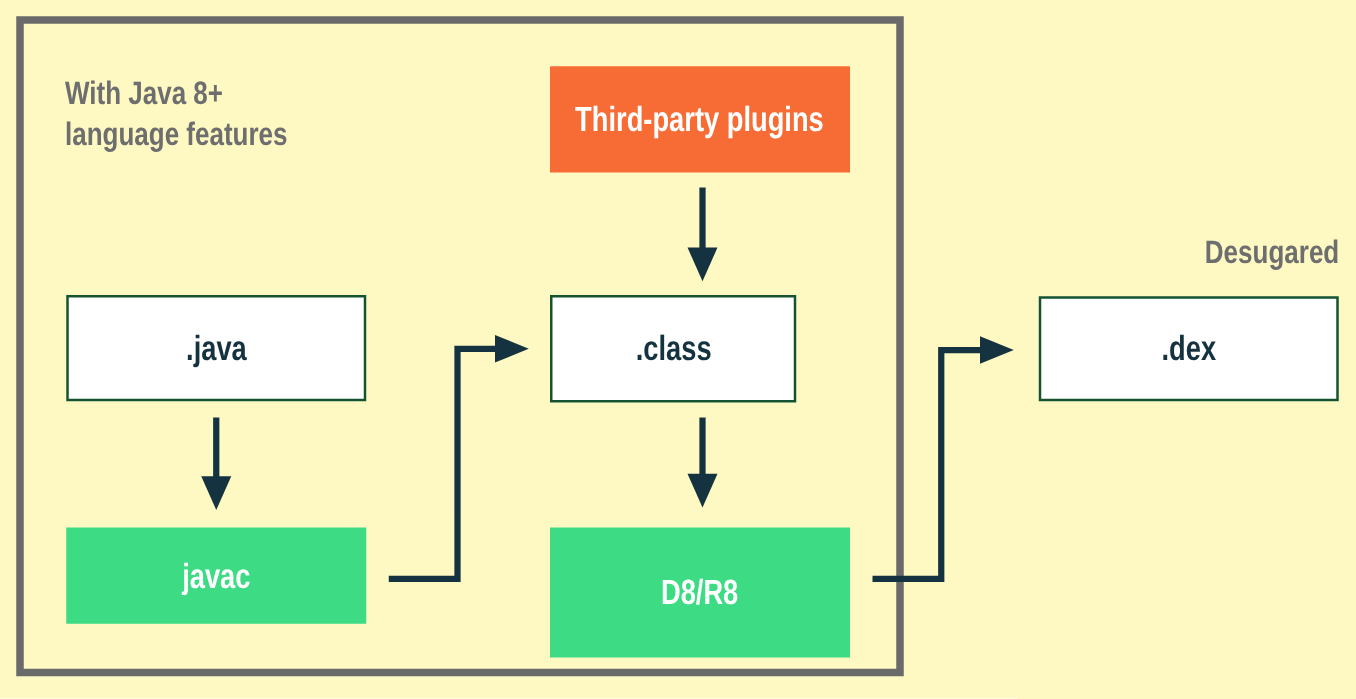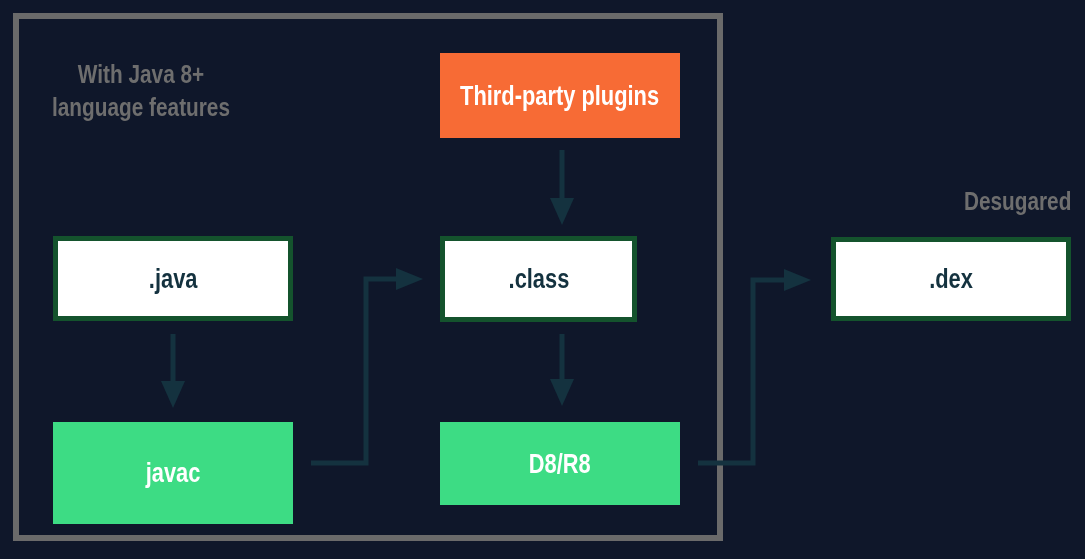--- a/index.html
+++ b/index.html
@@ -5,23 +5,22 @@
   html, body {
     margin: 0;
     padding: 0;
     background: #ffffff;
     font-family: "Liberation Sans", "DejaVu Sans", sans-serif;
   }
   .canvas {
     position: relative;
     width: 1085px;
     height: 559px;
-    background: #0f172a;
+    background: #fef9c3;
     overflow: hidden;
-    text-align: center;
   }
   
   .boundary {
     position: absolute;
     left: 13px; top: 13px;
     width: 710px; height: 528px;
     border: 6px solid #6a6a6a;
     box-sizing: border-box;
     background: transparent;
   }
@@ -37,37 +36,37 @@
     letter-spacing: 0px;
   }
   .node .lbl {
     display: inline-block;
     transform: scaleX(0.78);
     transform-origin: center center;
     white-space: nowrap;
   }
   .node.outline {
     background: #ffffff;
-    border: 5px solid #14532d;
+    border: 2px solid #14532d;
     color: #14323f;
   }
   .node.solid-green {
     background: #3ddc84;
     color: #ffffff;
   }
   .node.solid-orange {
     background: #f76b35;
     color: #ffffff;
   }
   #node-plugins { left: 440px; top: 53px;  width: 240px; height: 85px; }
   #node-java    { left: 53px;  top: 236px; width: 240px; height: 85px; }
   #node-class   { left: 440px; top: 236px; width: 197px; height: 86px; }
   #node-dex     { left: 831px; top: 237px; width: 240px; height: 84px; }
-  #node-javac   { left: 53px;  top: 422px; width: 240px; height: 102px; }
-  #node-d8r8    { left: 440px; top: 422px; width: 240px; height: 83px; }
+  #node-javac   { left: 53px;  top: 422px; width: 240px; height: 77px; }
+  #node-d8r8    { left: 440px; top: 422px; width: 240px; height: 104px; }
 
   
   .note {
     position: absolute;
     left: 52px; top: 58px;
     color: #6e6e6e;
     font-weight: 700;
     font-size: 26px;
     line-height: 33px;
     transform: scaleX(0.80);

